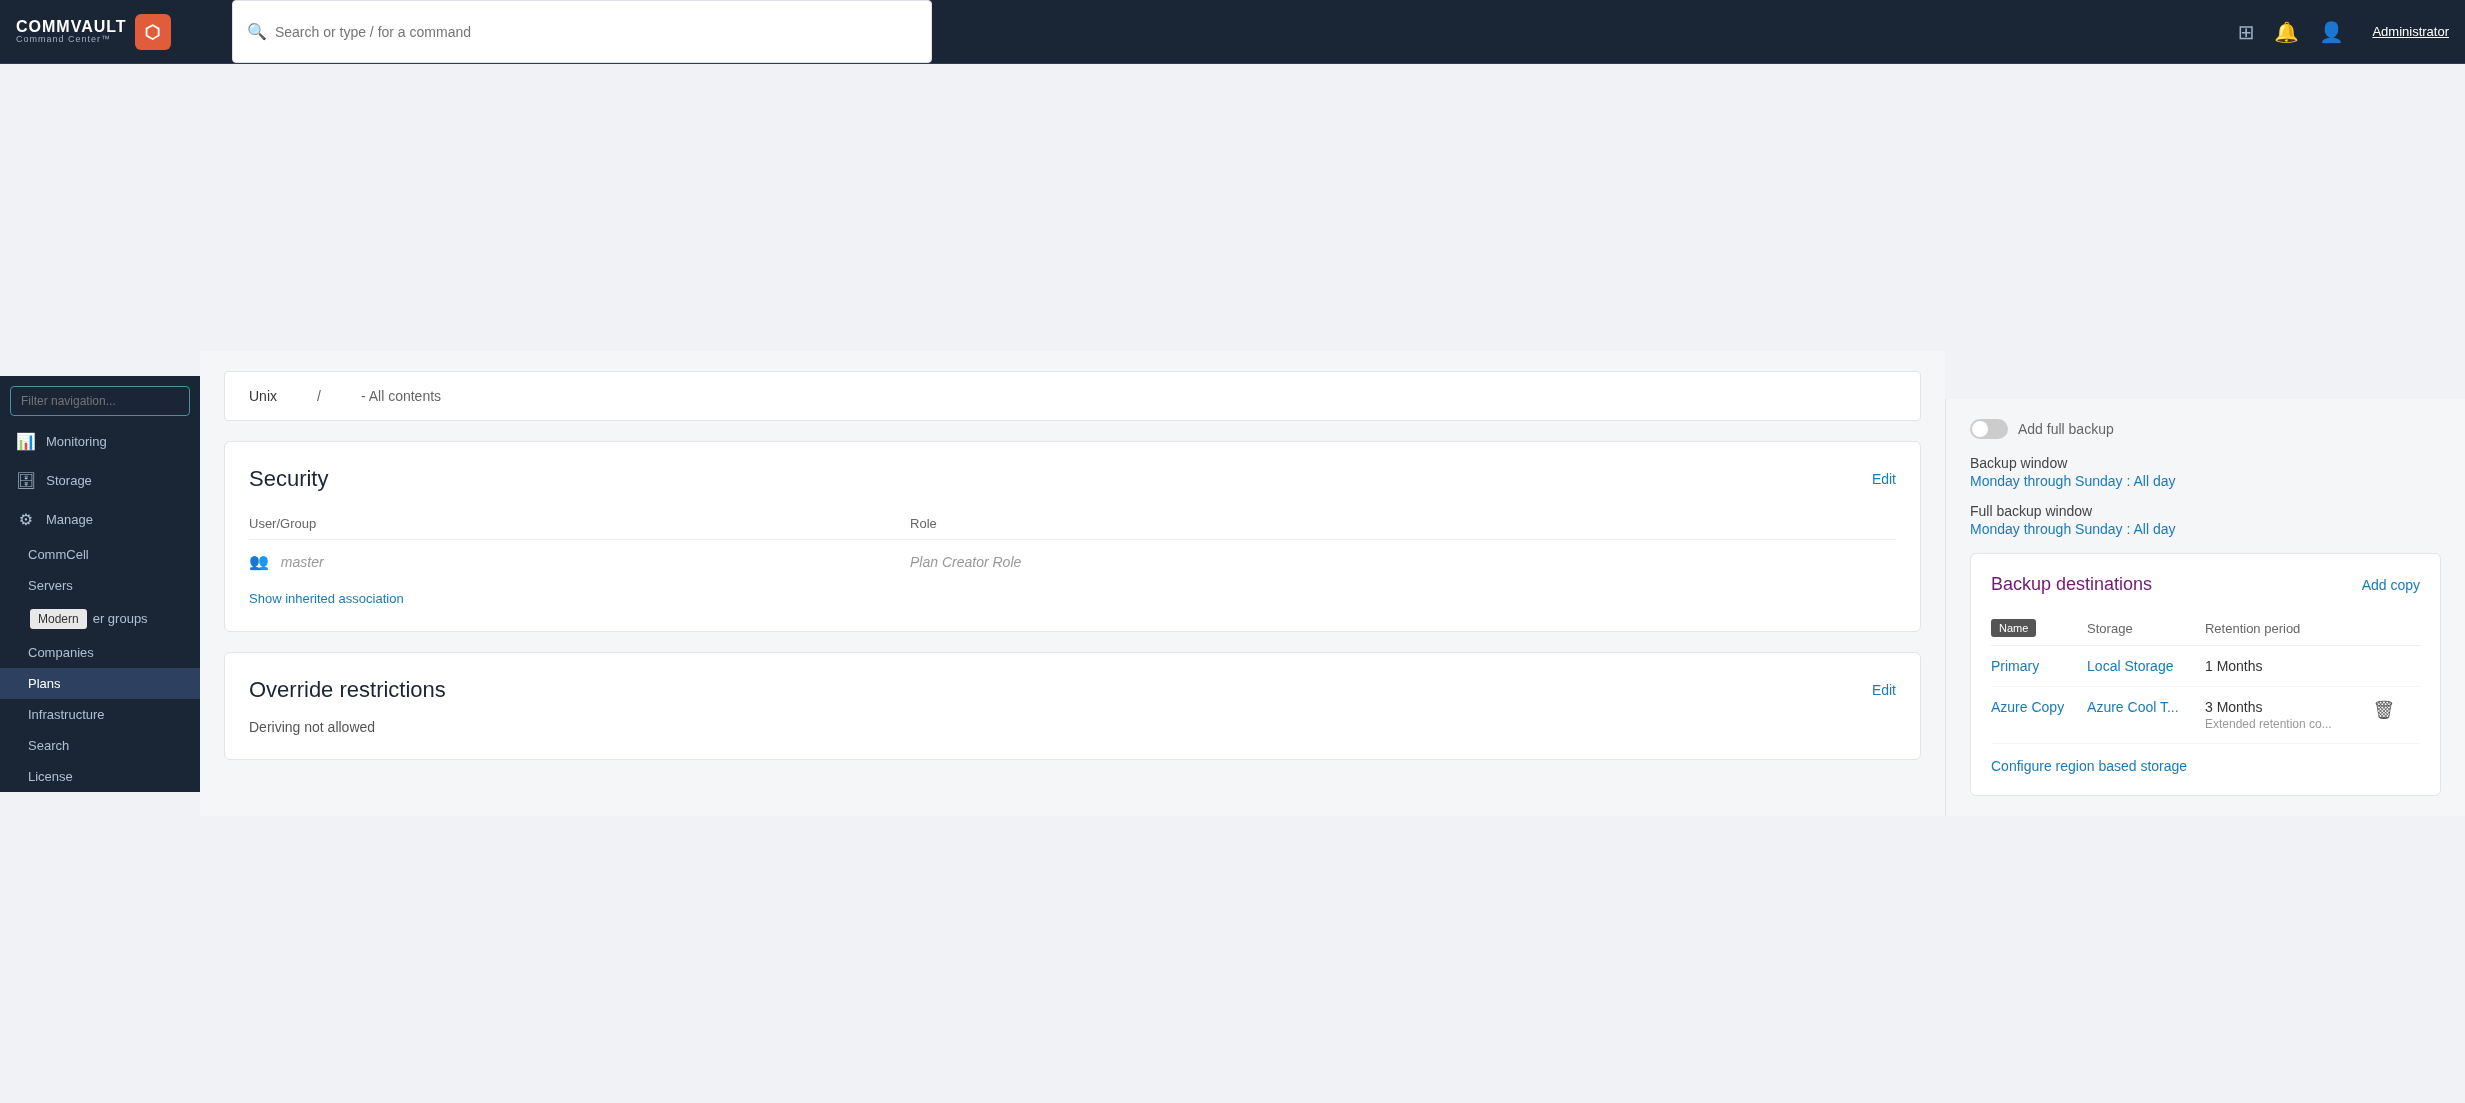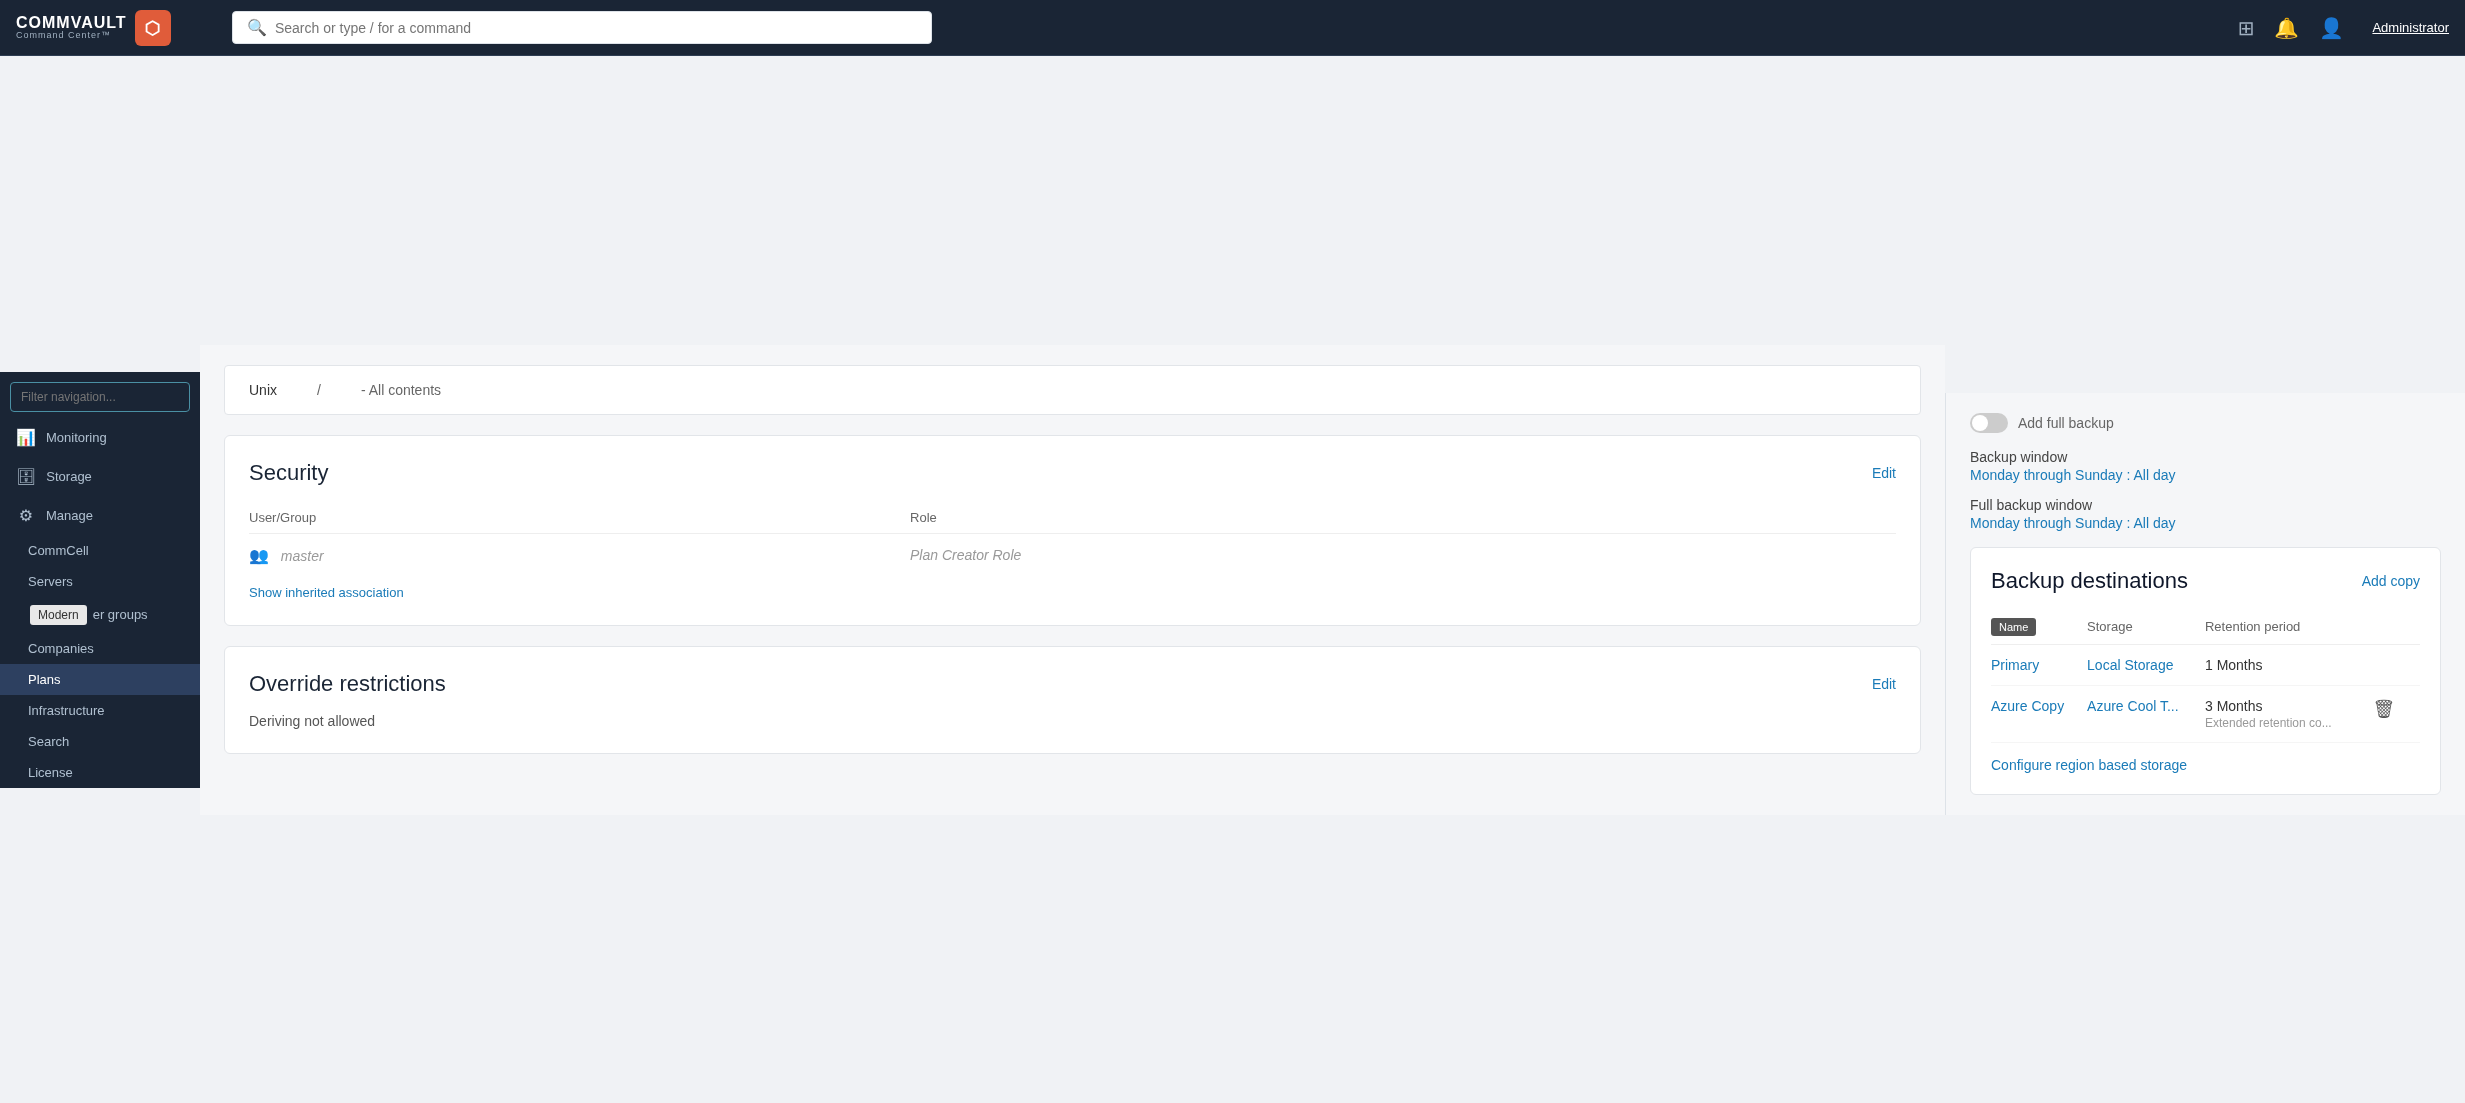--- a/index.html
+++ b/index.html
@@ -1,21 +1,21 @@
 <!DOCTYPE html>
 <html><head>
   <meta charset="utf-8">
   <style>
     * { box-sizing: border-box; margin: 0; padding: 0; }
     body { font-family: 'Segoe UI', Arial, sans-serif; background: #f0f2f5; display: flex; flex-direction: column; height: 100vh; overflow: hidden; }
 
     
     .topbar {
-      display: flex; align-items: center;
-      background: #1a2535; height: 56px;
+      display: flex; 
+      background: #1a2535; height: 64px;
       padding: 0 16px; gap: 16px; flex-shrink: 0;
       border-bottom: 1px solid #2e3d52;
     }
     .logo-area { display: flex; align-items: center; gap: 8px; min-width: 200px; }
     .logo-icon { width: 36px; height: 36px; background: #e05c3a; border-radius: 6px; display: flex; align-items: center; justify-content: center; color: white; font-size: 18px; font-weight: bold; }
 
     .search-bar {
       display: flex; align-items: center;
       background: #fff; border-radius: 4px;
       padding: 6px 14px; gap: 8px;
@@ -115,21 +115,21 @@
 
     .schedule-item { margin-bottom: 14px; }
     .schedule-label { font-size: 14px; color: #444; margin-bottom: 2px; }
     .schedule-value { color: #1a7bb8; font-size: 14px; cursor: pointer; }
 
     .section-title { font-size: 22px; font-weight: 400; color: #1a2535; margin-bottom: 10px; margin-top: 20px; }
     .auto-schedule { color: #1a7bb8; font-size: 14px; cursor: pointer; }
 
     .destinations-card { background: #fff; border: 1px solid #e2e5e9; border-radius: 6px; padding: 20px; margin-top: 16px; }
     .destinations-header { display: flex; justify-content: space-between; align-items: center; margin-bottom: 16px; }
-    .destinations-title { font-size: 22px; font-weight: 400; color: #0f172a; }
+    .destinations-title { font-size: 18px; font-weight: 400; color: #701a75; }
     .add-copy-link { color: #1a7bb8; font-size: 14px; cursor: pointer; }
 
     .dest-table { width: 100%; border-collapse: collapse; }
     .dest-table th { text-align: left; font-size: 13px; font-weight: 500; color: #666; padding: 8px 0; border-bottom: 1px solid #eee; }
     .dest-table td { padding: 12px 8px 12px 0; font-size: 14px; vertical-align: top; border-bottom: 1px solid #f5f5f5; }
     .dest-name { color: #1a7bb8; cursor: pointer; font-weight: 500; }
     .dest-storage { color: #1a7bb8; cursor: pointer; }
     .retention-months { color: #333; font-size: 14px; }
     .retention-sub { color: #999; font-size: 12px; margin-top: 2px; }
     .delete-btn { color: #555; cursor: pointer; font-size: 18px; padding: 4px 8px; }

